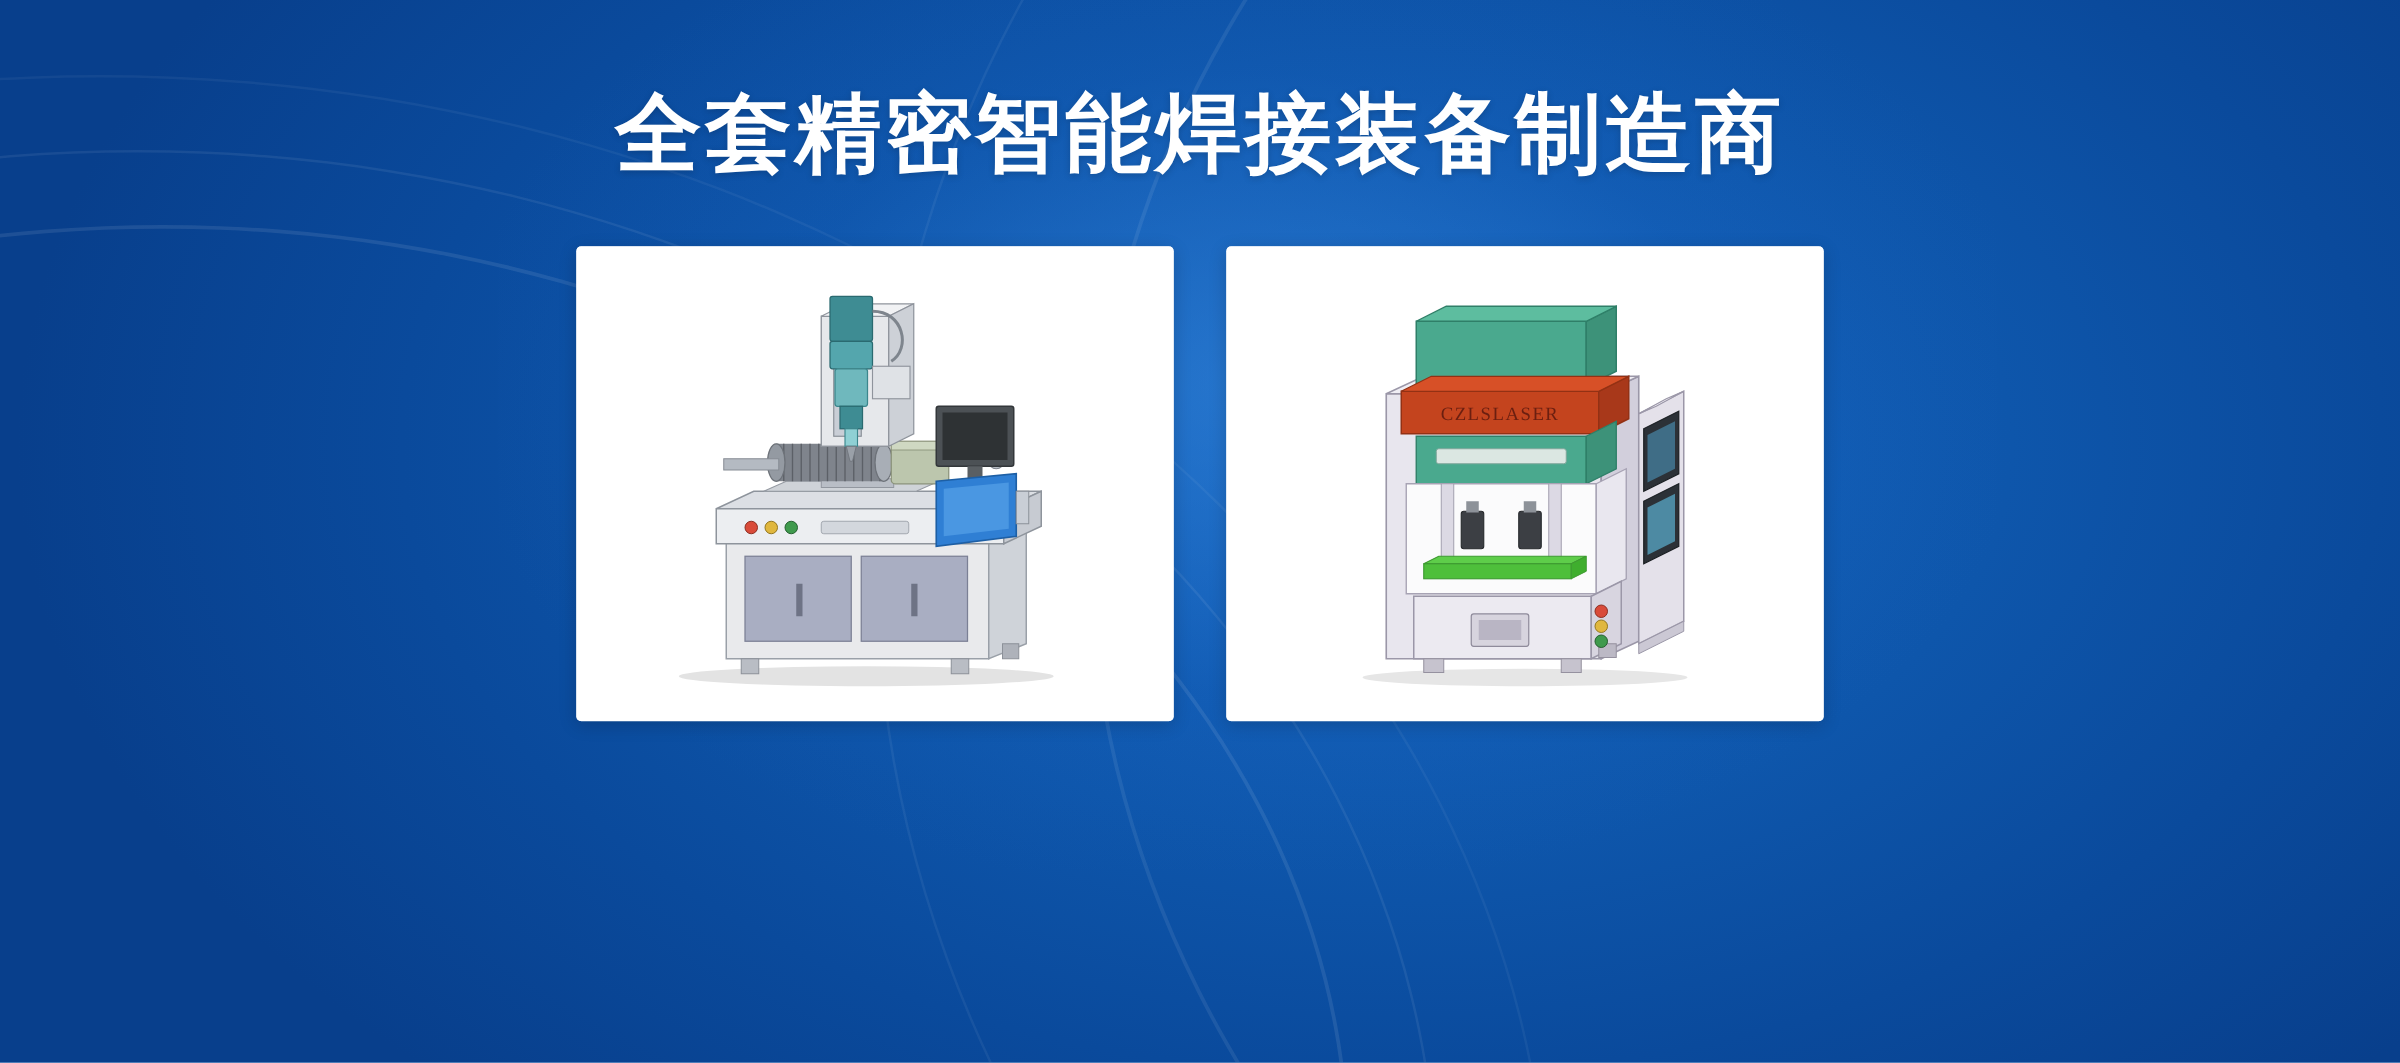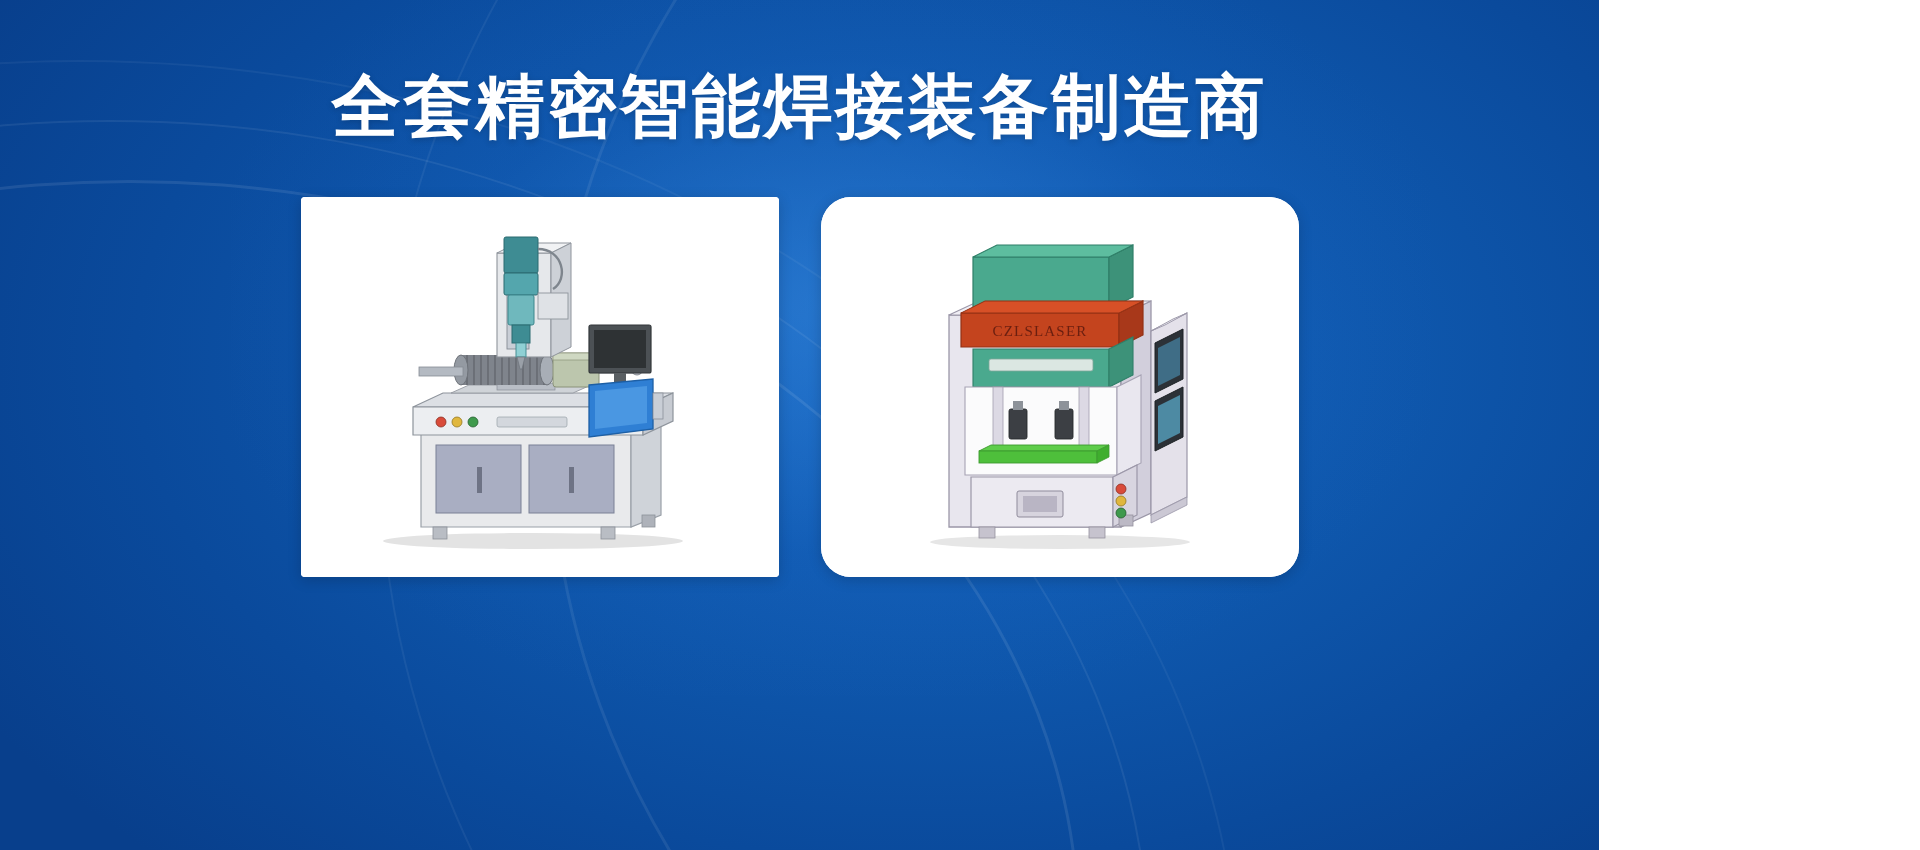--- a/index.html
+++ b/index.html
@@ -4,21 +4,21 @@
 <style>
   * { box-sizing: border-box; margin: 0; padding: 0; }
   html, body {
     width: 1920px;
     height: 850px;
     overflow: hidden;
     font-family: "Liberation Sans", sans-serif;
   }
   .banner {
     position: relative;
-    width: 1599px;
+    width: 1920px;
     height: 850px;
     background: #0a4fa0;
     background-image:
       radial-gradient(ellipse 1100px 700px at 58% 42%, #1668c4 0%, #0e56ab 45%, #0a4a9c 72%, #083f8c 100%);
     overflow: hidden;
   }
   
   .swoosh {
     position: absolute;
     border-radius: 50%;
@@ -68,21 +68,21 @@
     gap: 42px;
   }
   .card {
     background: #ffffff;
     border-radius: 4px;
     box-shadow: 0 3px 14px rgba(0,0,0,0.18);
     position: relative;
     overflow: hidden;
   }
   .card-a { width: 478px; height: 380px; }
-  .card-b { width: 478px; height: 380px; border-radius: 30px; }
+  .card-b { width: 478px; height: 380px; }
 
   
   .machA { position: absolute; left: 0; top: 0; width: 100%; height: 100%; }
   
   .machB { position: absolute; left: 0; top: 0; width: 100%; height: 100%; }
 
   .brandtext {
     font-family: "Liberation Serif", serif;
     font-size: 15px;
     fill: #6b1f10;

